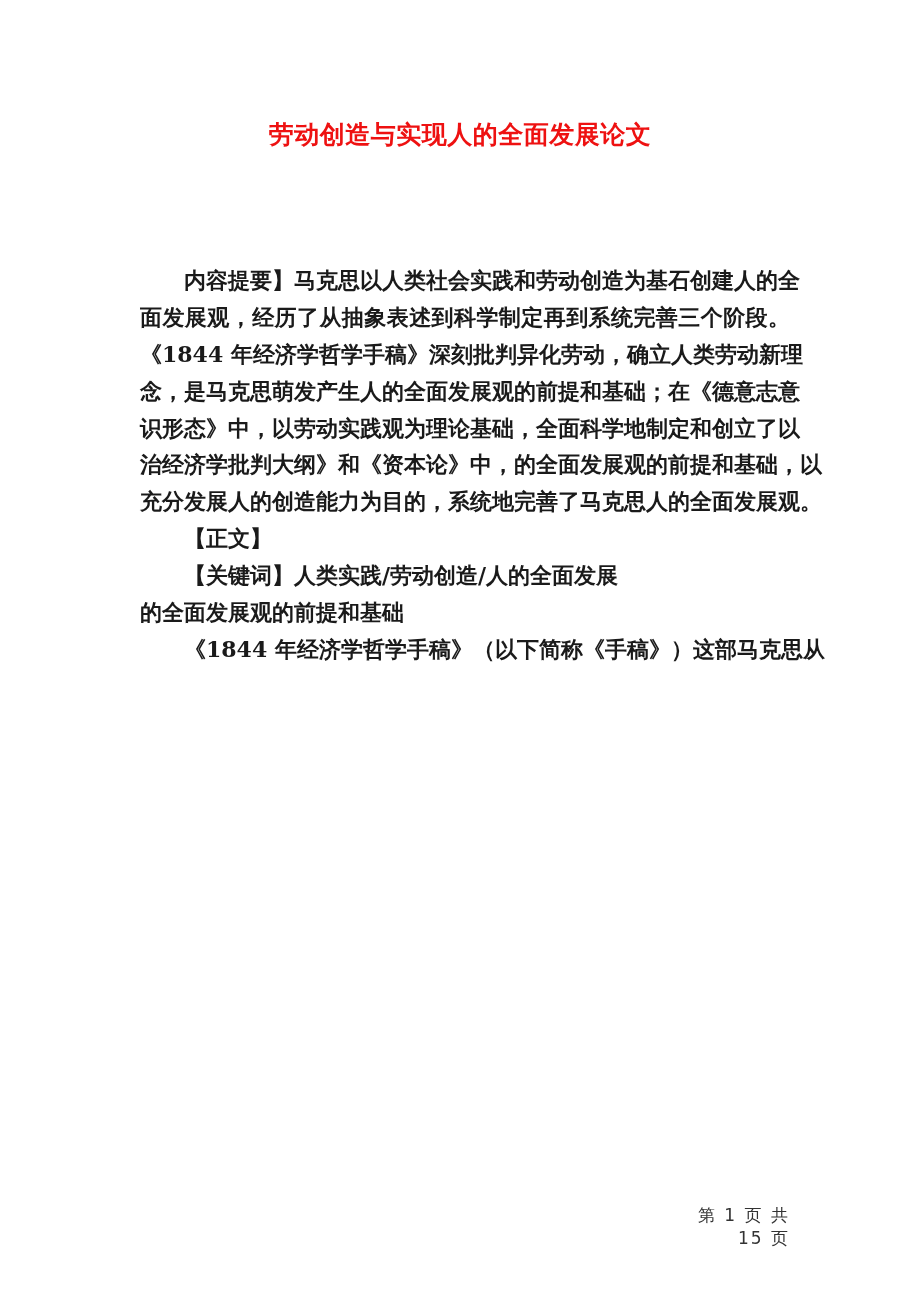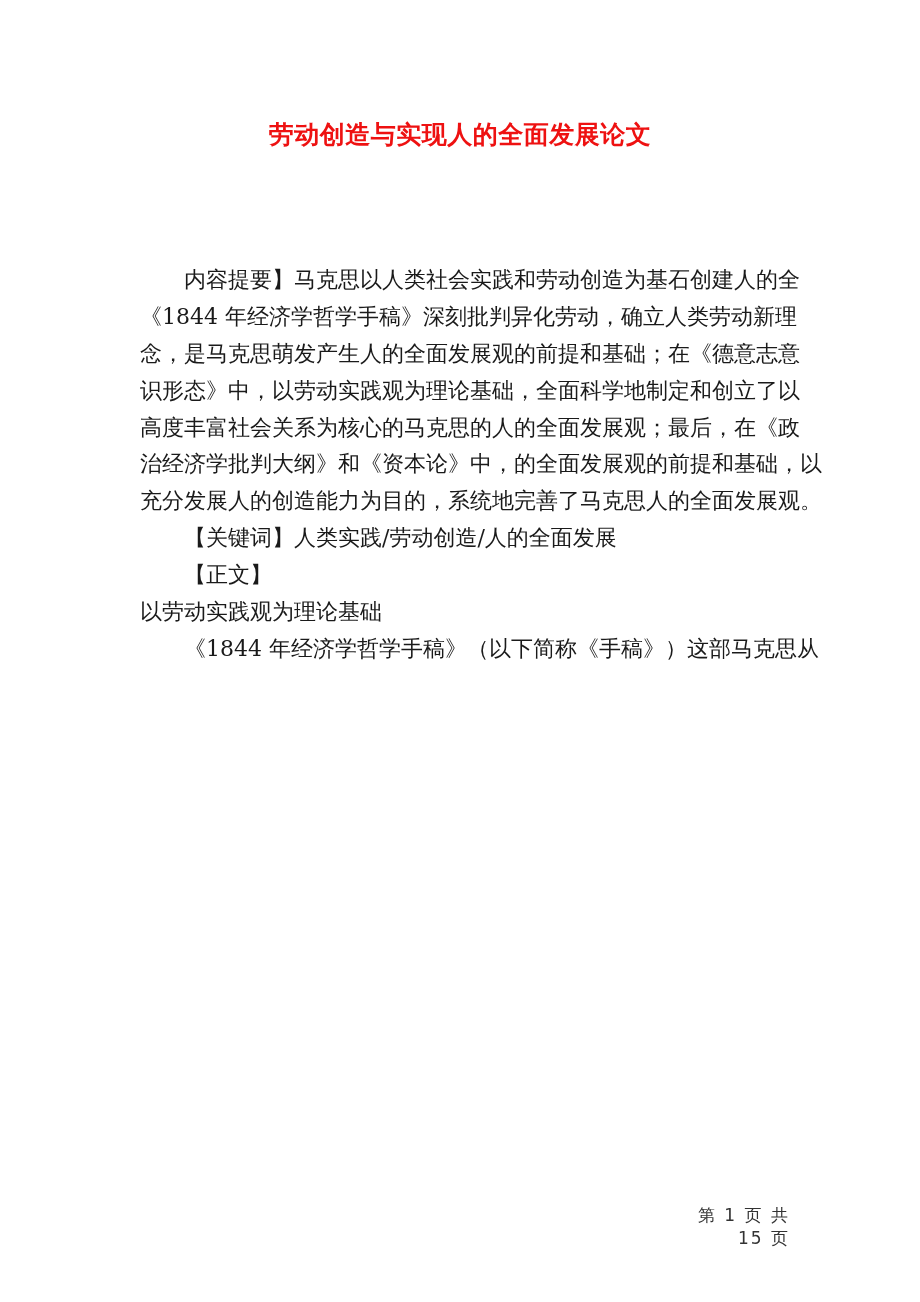--- a/index.html
+++ b/index.html
@@ -34,20 +34,21 @@
     letter-spacing: 0.5px;
     font-family: "DejaVu Sans", "Liberation Sans", sans-serif;
   }
   .body-text {
     position: absolute;
     left: 140px;
     top: 262px;
     width: 650px;
     font-size: 22px;
     line-height: 36.9px;
+    font-weight: bold;
   }
   .line {
     display: block;
     height: 36.9px;
     white-space: nowrap;
     text-align: justify;
     text-align-last: justify;
     margin-bottom: 0;
   }
   .line.last {
@@ -72,35 +73,35 @@
 <body>
 
 <div class="page">
 
   <div class="title">劳动创造与实现人的全面发展论文</div>
 
   <div class="body-text">
 
     <div>
       <span class="line indent">内容提要】马克思以人类社会实践和劳动创造为基石创建人的全</span>
+      <span class="line">面发展观，经历了从抽象表述到科学制定再到系统完善三个阶段。</span>
       <span class="line">《1844 年经济学哲学手稿》深刻批判异化劳动，确立人类劳动新理</span>
       <span class="line">念，是马克思萌发产生人的全面发展观的前提和基础；在《德意志意</span>
       <span class="line">识形态》中，以劳动实践观为理论基础，全面科学地制定和创立了以</span>
-      <span class="line">高度丰富社会关系为核心的马克思的人的全面发展观；最后，在《政</span>
       <span class="line">治经济学批判大纲》和《资本论》中，的全面发展观的前提和基础，以</span>
       <span class="line">充分发展人的创造能力为目的，系统地完善了马克思人的全面发展观。</span>
     </div>
 
+    <span class="line indent last">【正文】</span>
+
     <span class="line indent last">【关键词】人类实践/劳动创造/人的全面发展</span>
-
-    <span class="line indent last">【正文】</span>
 
 
     <div>
-      <span class="line last">以劳动实践观为理论基础</span>
+      <span class="line last">的全面发展观的前提和基础</span>
     </div>
 
     <div>
       <span class="line indent">《1844 年经济学哲学手稿》（以下简称《手稿》）这部马克思从</span>
     </div>
 
   </div>
 
   <div class="page-footer">第 1 页 共 15 页</div>
 

